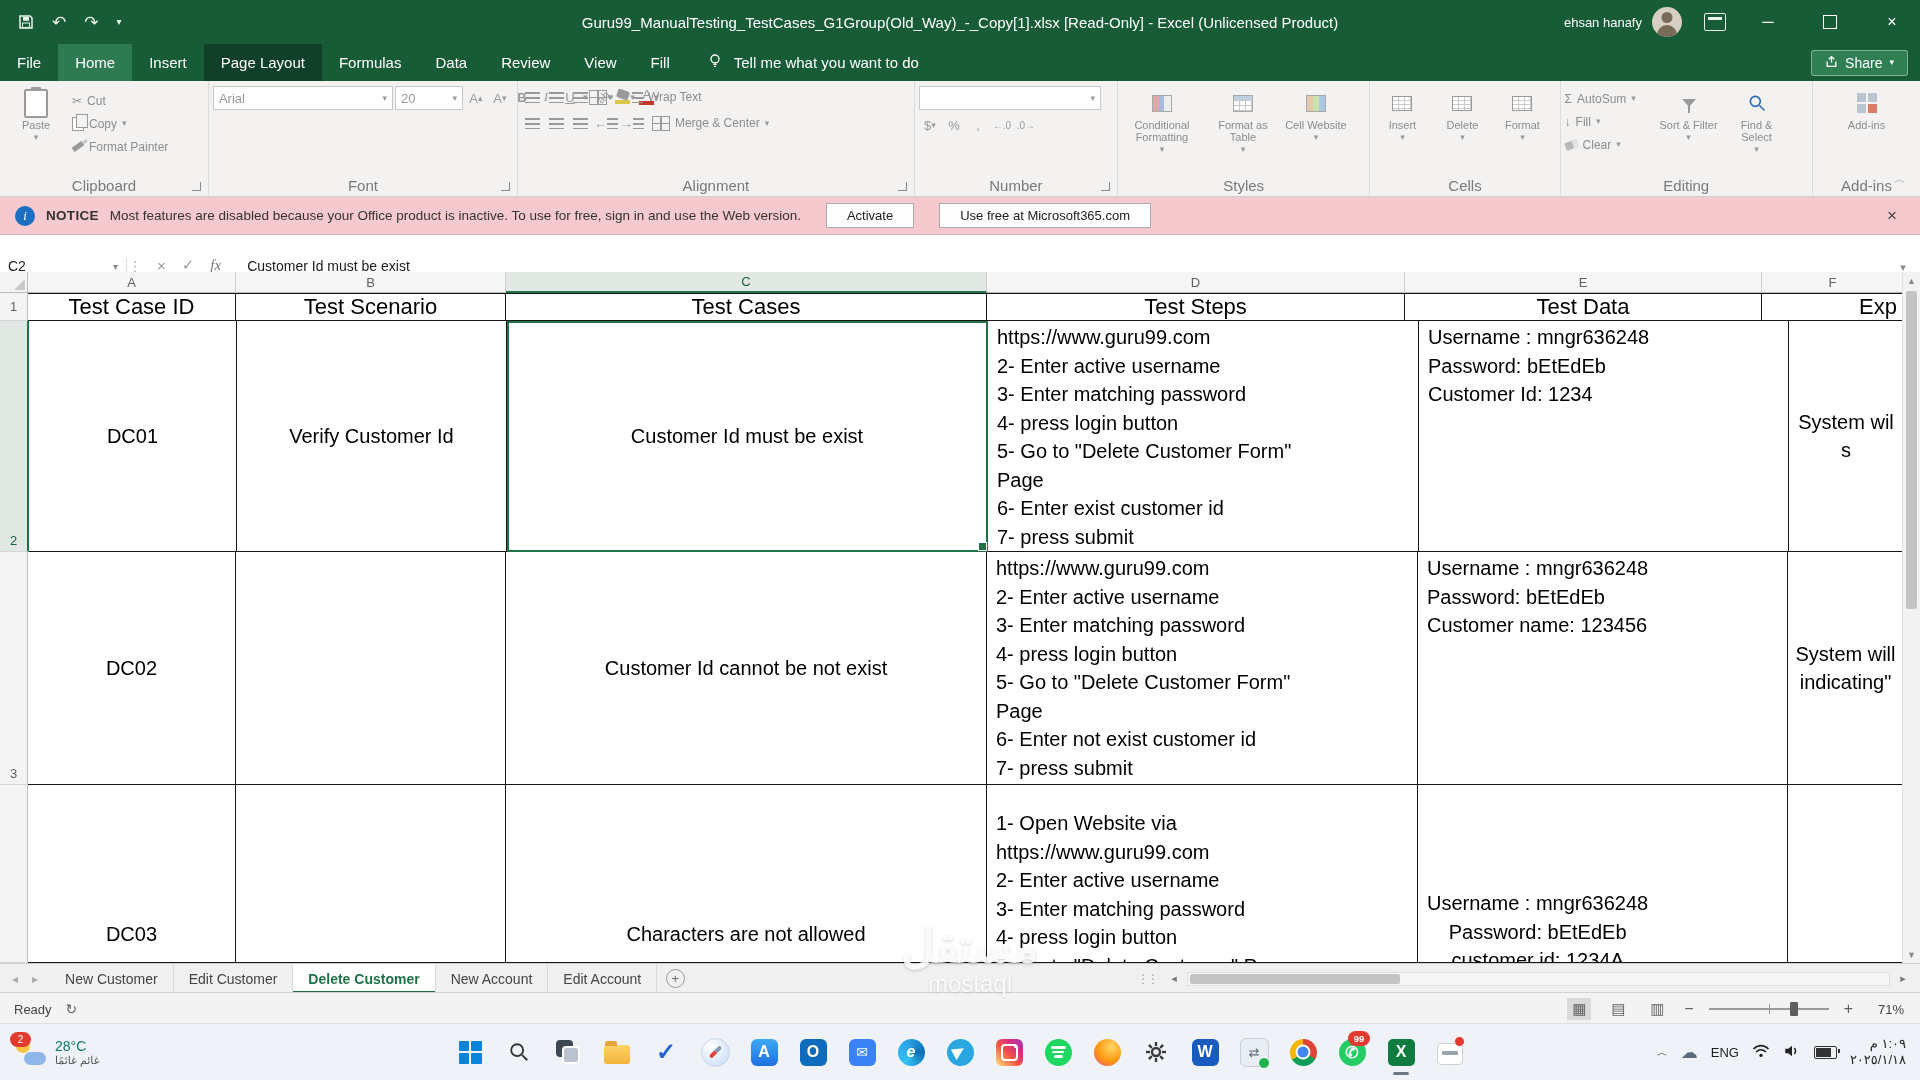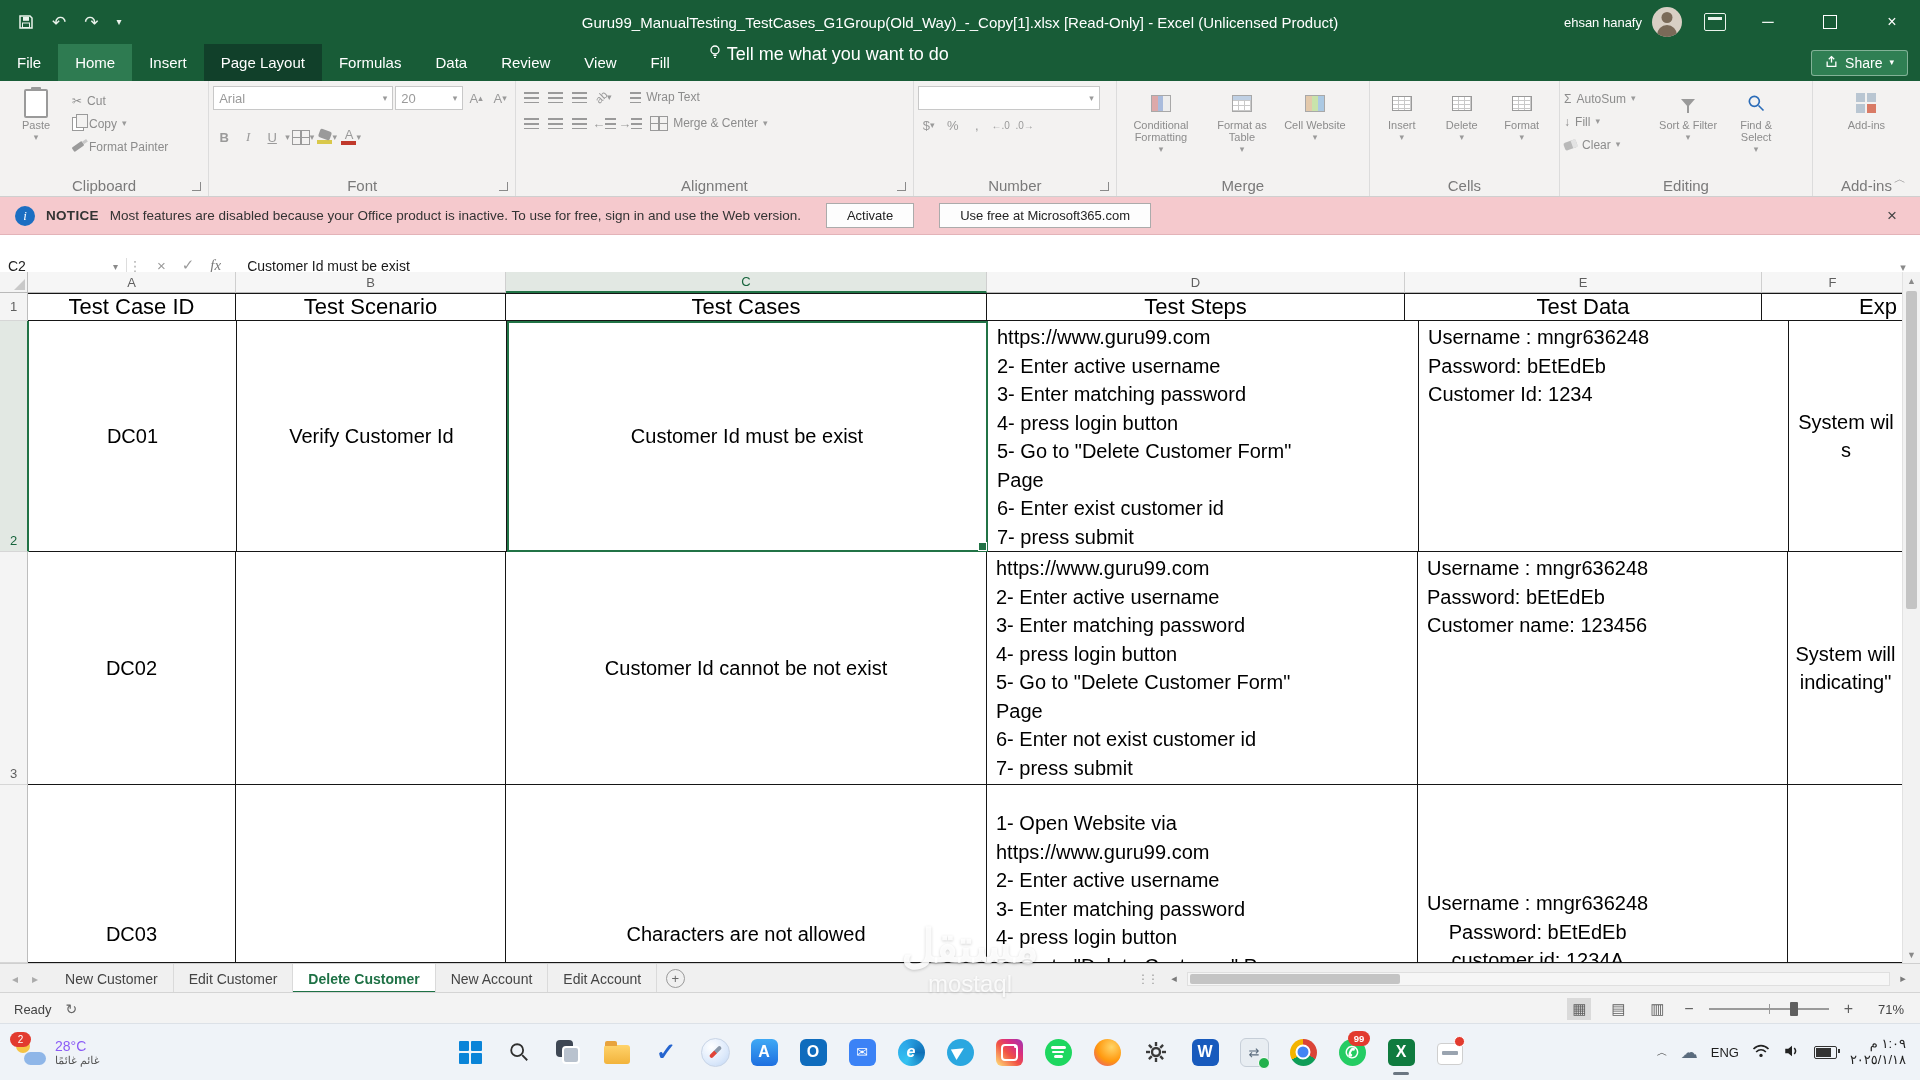--- a/index.html
+++ b/index.html
@@ -19,21 +19,21 @@
   .ribbonopt{width:20px;height:16px;border:1.5px solid #EAF3EC;border-radius:2px;position:relative;margin:0 8px}
   .ribbonopt::after{content:"";position:absolute;left:3px;right:3px;top:3px;height:3px;background:#EAF3EC}
   .winbtn{width:56px;height:44px;display:flex;align-items:center;justify-content:center;font-size:16px;color:#fff}
   .maxbox{width:12px;height:12px;border:1.5px solid #fff}
 
   
   .ribbontabs{height:37px;background:#185C37;display:flex;align-items:stretch;color:#fff}
   .rtab{padding:0 17px;display:flex;align-items:center;font-size:15px;white-space:nowrap}
   .rtab.active{background:#2E7B51}
   .rtab.pressed{background:#11402A}
-  .tellme{display:flex;gap:4px;margin-left:20px;font-size:18px}
+  .tellme{display:flex;align-items:center;gap:11px;margin-left:20px;font-size:15px}
   .share-btn{margin-left:auto;margin-right:12px;align-self:center;display:flex;align-items:center;gap:7px;background:#2F7F53;border:1px solid rgba(255,255,255,.4);padding:4px 13px;border-radius:3px;font-size:14px}
 
   
   .ribbon{height:115px;background:#F3F2F1;border-bottom:1px solid #CFCFCF;display:flex;position:relative}
   .rgroup{border-right:1px solid #DCDCDC;display:flex;flex-direction:column;padding:5px 4px 0;position:relative}
   .rg-body{flex:1;display:flex;gap:4px;align-items:flex-start}
   .rg-label{height:21px;display:flex;align-items:center;justify-content:center;font-size:15px;color:#7A7A7A;position:relative}
   .launcher{position:absolute;right:3px;bottom:5px;width:8px;height:8px;border-right:1.5px solid #8A8A8A;border-bottom:1.5px solid #8A8A8A}
   .bigbtn{width:64px;display:flex;flex-direction:column;align-items:center;gap:2px;padding-top:3px;color:#8C8C8C;font-size:11px;text-align:center;line-height:12px}
   .bicon{height:28px;display:flex;align-items:center;justify-content:center;font-size:22px;color:#9A9A9A}
@@ -139,21 +139,21 @@
   .zoomsign{font-size:16px;color:#5F5F5F;line-height:1}
   .zoomlabel{min-width:36px;text-align:right}
 
   
   .taskbar{position:absolute;bottom:0;left:0;right:0;height:56px;background:#EFF3F8;border-top:1px solid #DCE1E7;display:flex;align-items:center}
   .weather{display:flex;align-items:center;gap:9px;padding:0 14px;width:265px}
   .w-icon{position:relative;width:32px;height:30px}
   .w-sun{position:absolute;left:2px;top:2px;width:14px;height:14px;border-radius:50%;background:#F6C343}
   .w-cloud{position:absolute;right:0;bottom:2px;width:22px;height:13px;border-radius:8px;background:#8FB6E8}
   .w-badge{position:absolute;left:-4px;top:-5px;min-width:15px;height:15px;border-radius:8px;background:#E23A2E;color:#fff;font-size:10px;display:flex;align-items:center;justify-content:center;padding:0 3px}
-  .w-temp{font-size:14px;color:#8b5cf6;line-height:16px}
+  .w-temp{font-size:14px;color:#0f766e;line-height:16px}
   .w-cond{font-size:11px;color:#555;line-height:13px}
   .tb-center{position:absolute;left:50%;transform:translateX(-50%);display:flex;align-items:center;gap:5px}
   .tbi{width:44px;height:50px;display:flex;align-items:center;justify-content:center;position:relative;border-radius:6px}
   .appdot{position:absolute;bottom:2px;left:50%;transform:translateX(-50%);width:16px;height:3px;border-radius:2px;background:#6B7682}
   .badge{position:absolute;top:4px;right:4px;min-width:16px;height:15px;border-radius:8px;background:#E23A2E;color:#fff;font-size:9.5px;display:flex;align-items:center;justify-content:center;padding:0 3px;font-weight:bold}
   .dot-badge{position:absolute;right:6px;bottom:8px;width:10px;height:10px;border-radius:50%;background:#22B14C;border:1.5px solid #fff}
   .red-dot{position:absolute;right:7px;top:9px;width:9px;height:9px;border-radius:50%;background:#E23A2E;border:1.5px solid #fff}
   .winlogo{width:23px;height:23px;display:grid;grid-template-columns:1fr 1fr;gap:2px}
   .winlogo span{background:#0A84D8;border-radius:1px}
   .taskview{position:relative;width:24px;height:24px}
@@ -291,21 +291,21 @@
             </div>
         </div>
       </div>
       <div class="rg-label">
           <span>Clipboard</span>
           <span class="launcher"></span>
         </div>
     </div>
 
     <div class="rgroup" style="width:300px">
-      <div class="rg-body" style="flex-direction:column;gap:16px">
+      <div class="rg-body" style="flex-direction:row;gap:0">
         <div class="hrow">
           <div class="combo" style="width:168px">
               <span>Arial</span>
               <span class="caret">▾</span>
             </div>
           <div class="combo" style="width:56px">
               <span>20</span>
               <span class="caret">▾</span>
             </div>
           <div class="sbtn">A<span class="caret">▴</span></div>
@@ -423,21 +423,21 @@
         </div>
         <div class="bigbtn" style="width:64px">
           <span class="bicon">
               <span class="ic-cs"></span>
             </span>
           <span>Cell Website</span>
             <span class="caret">▾</span>
         </div>
       </div>
       <div class="rg-label">
-          <span>Merge</span>
+          <span>Styles</span>
         </div>
     </div>
 
     <div class="rgroup" style="width:183px">
       <div class="rg-body">
         <div class="bigbtn" style="width:56px">
           <span class="bicon">
               <span class="ic-cells"></span>
             </span>
           <span>Insert</span>

